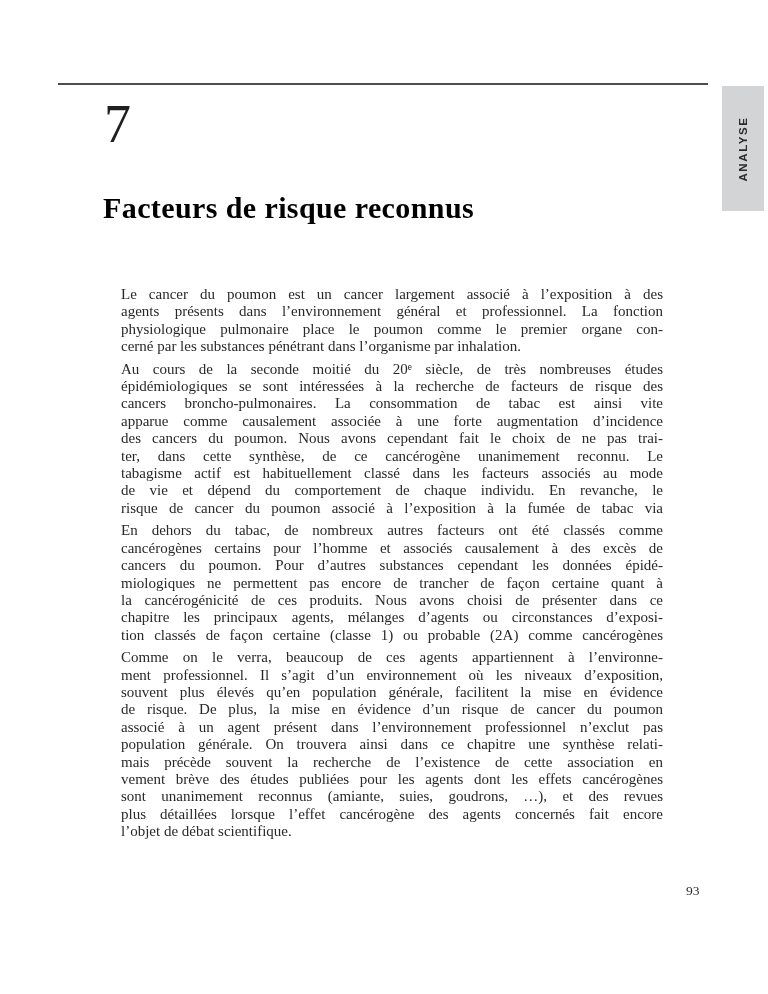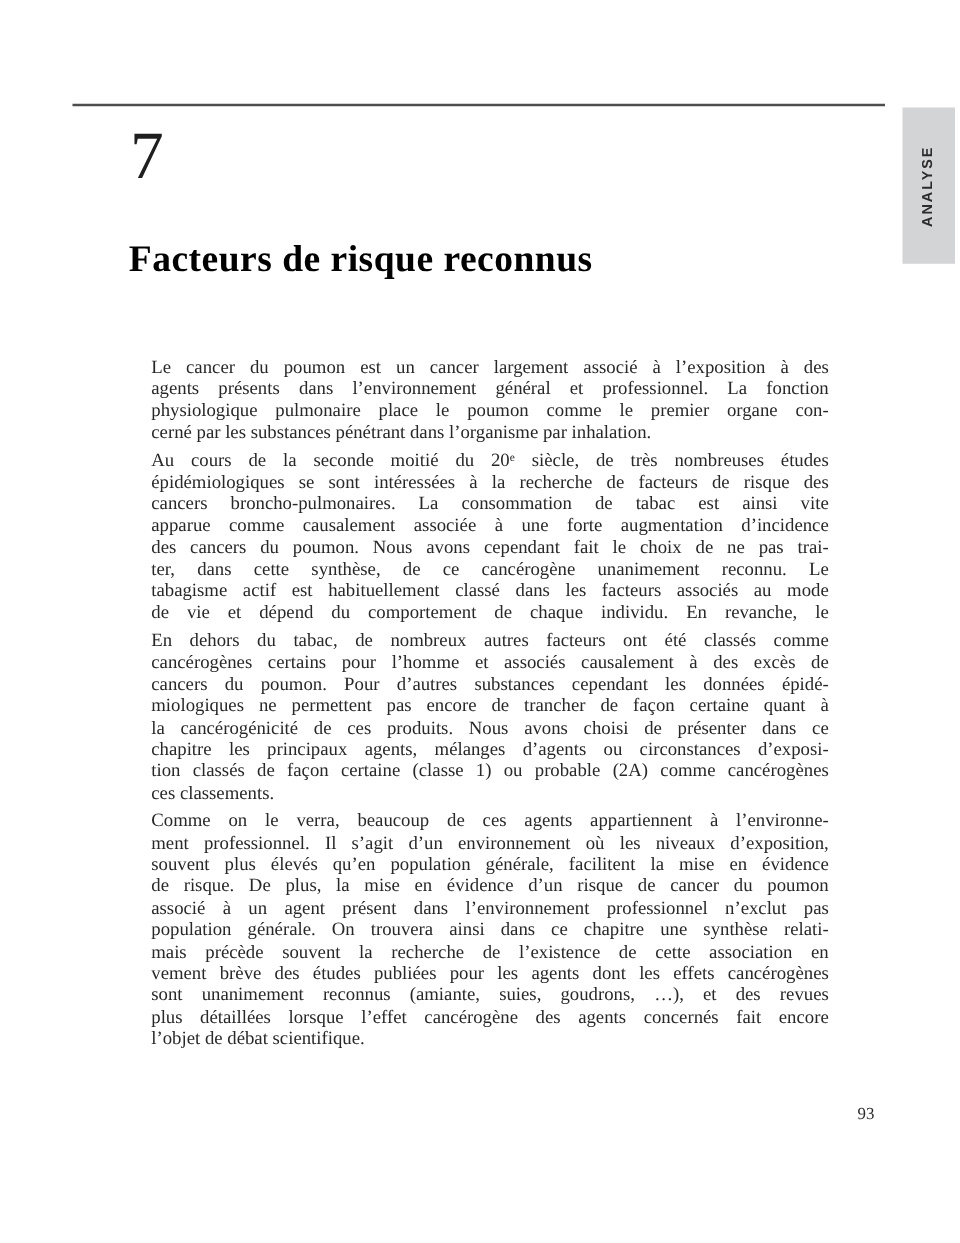--- a/index.html
+++ b/index.html
@@ -121,30 +121,30 @@
       </div>
       <div class="para">
         <div class="line"><span>Au cours de la seconde moitié du 20</span><sup>e</sup><span> siècle, de très nombreuses études</span></div>
         <div class="line"><span>épidémiologiques se sont intéressées à la recherche de facteurs de risque des</span></div>
         <div class="line"><span>cancers broncho-pulmonaires. La consommation de tabac est ainsi vite</span></div>
         <div class="line"><span>apparue comme causalement associée à une forte augmentation d’incidence</span></div>
         <div class="line"><span>des cancers du poumon. Nous avons cependant fait le choix de ne pas trai-</span></div>
         <div class="line"><span>ter, dans cette synthèse, de ce cancérogène unanimement reconnu. Le</span></div>
         <div class="line"><span>tabagisme actif est habituellement classé dans les facteurs associés au mode</span></div>
         <div class="line"><span>de vie et dépend du comportement de chaque individu. En revanche, le</span></div>
+        <div class="line"><span>risque de cancer du poumon associé à l’exposition à la fumée de tabac via</span></div>
       </div>
       <div class="para">
         <div class="line"><span>En dehors du tabac, de nombreux autres facteurs ont été classés comme</span></div>
         <div class="line"><span>cancérogènes certains pour l’homme et associés causalement à des excès de</span></div>
         <div class="line"><span>cancers du poumon. Pour d’autres substances cependant les données épidé-</span></div>
         <div class="line"><span>miologiques ne permettent pas encore de trancher de façon certaine quant à</span></div>
         <div class="line"><span>la cancérogénicité de ces produits. Nous avons choisi de présenter dans ce</span></div>
         <div class="line"><span>chapitre les principaux agents, mélanges d’agents ou circonstances d’exposi-</span></div>
         <div class="line"><span>tion classés de façon certaine (classe 1) ou probable (2A) comme cancérogènes</span></div>
-        <div class="line last"><span>ces classements.</span></div>
       </div>
       <div class="para">
         <div class="line"><span>Comme on le verra, beaucoup de ces agents appartiennent à l’environne-</span></div>
         <div class="line"><span>ment professionnel. Il s’agit d’un environnement où les niveaux d’exposition,</span></div>
         <div class="line"><span>souvent plus élevés qu’en population générale, facilitent la mise en évidence</span></div>
         <div class="line"><span>de risque. De plus, la mise en évidence d’un risque de cancer du poumon</span></div>
         <div class="line"><span>associé à un agent présent dans l’environnement professionnel n’exclut pas</span></div>
         <div class="line"><span>population générale. On trouvera ainsi dans ce chapitre une synthèse relati-</span></div>
         <div class="line"><span>mais précède souvent la recherche de l’existence de cette association en</span></div>
         <div class="line"><span>vement brève des études publiées pour les agents dont les effets cancérogènes</span></div>

